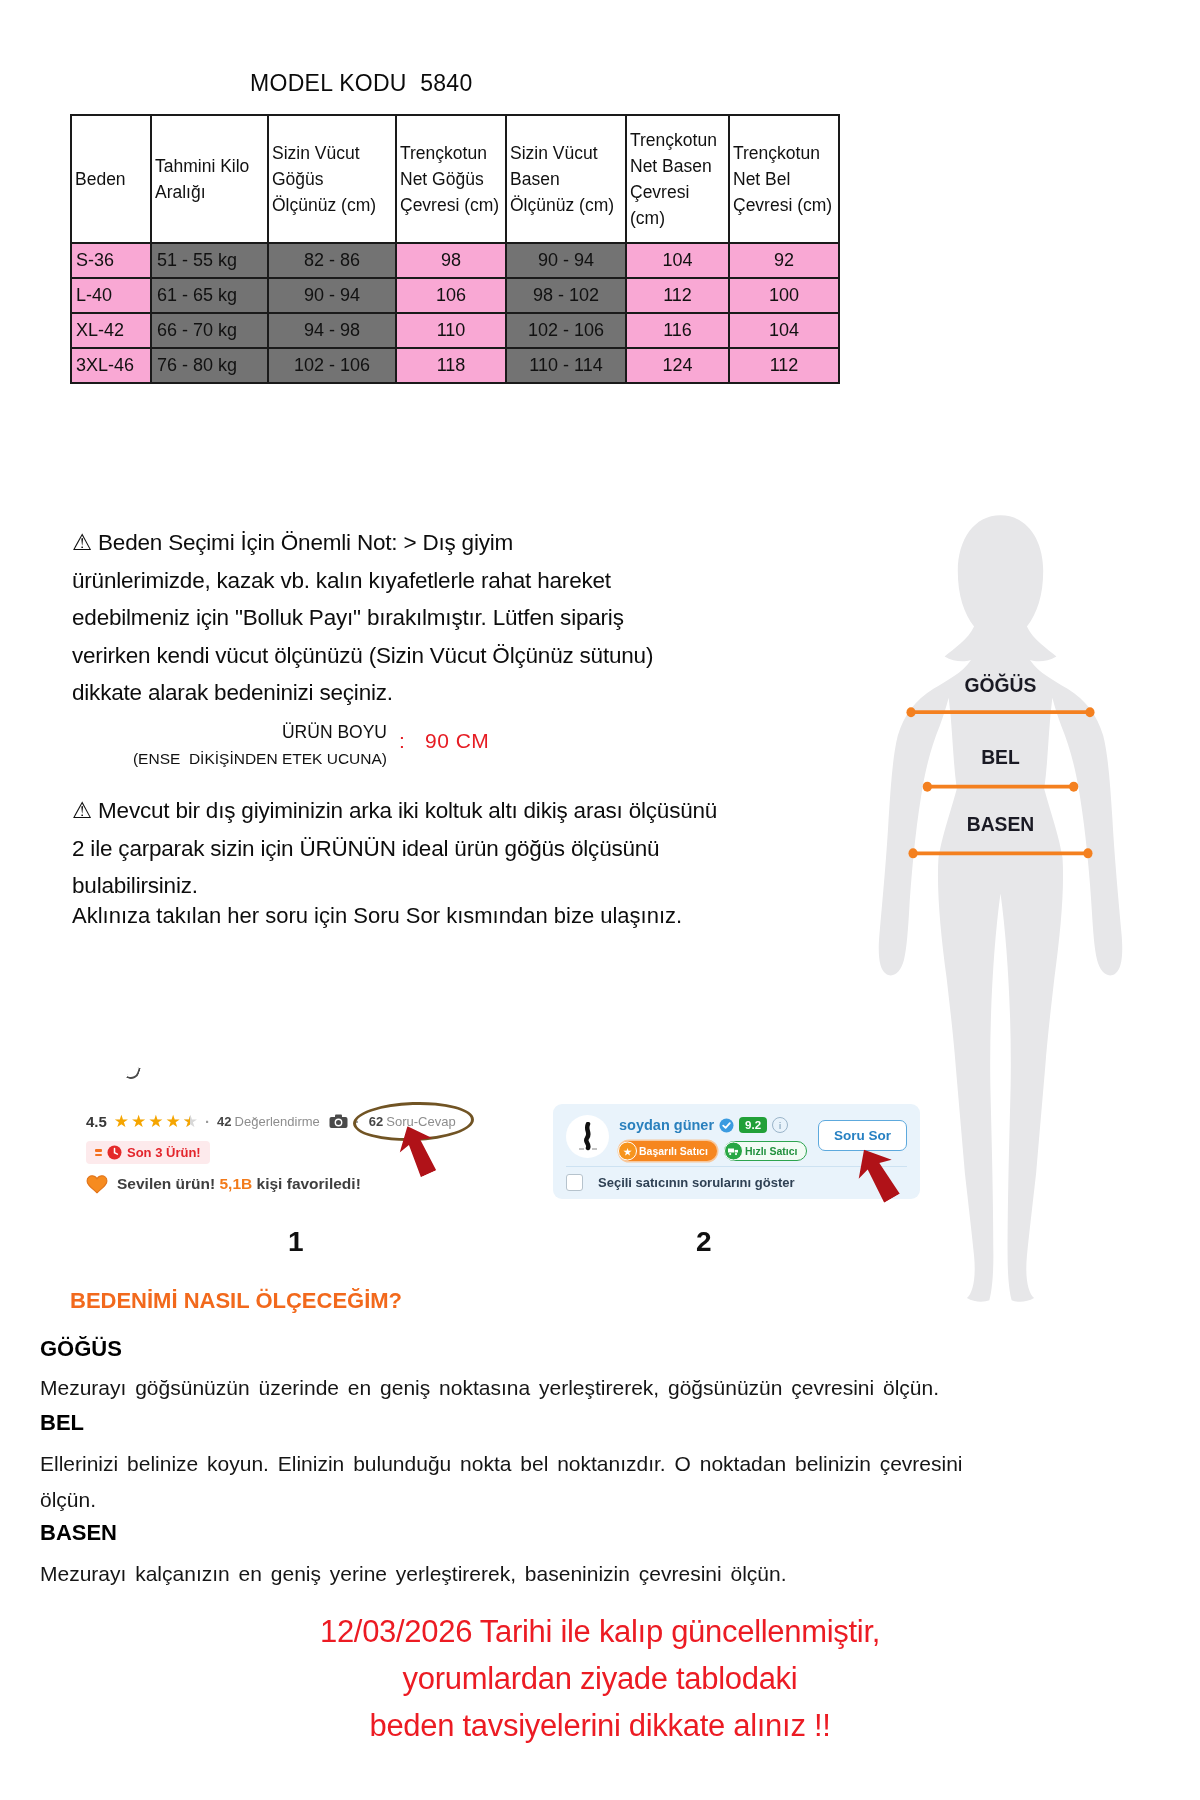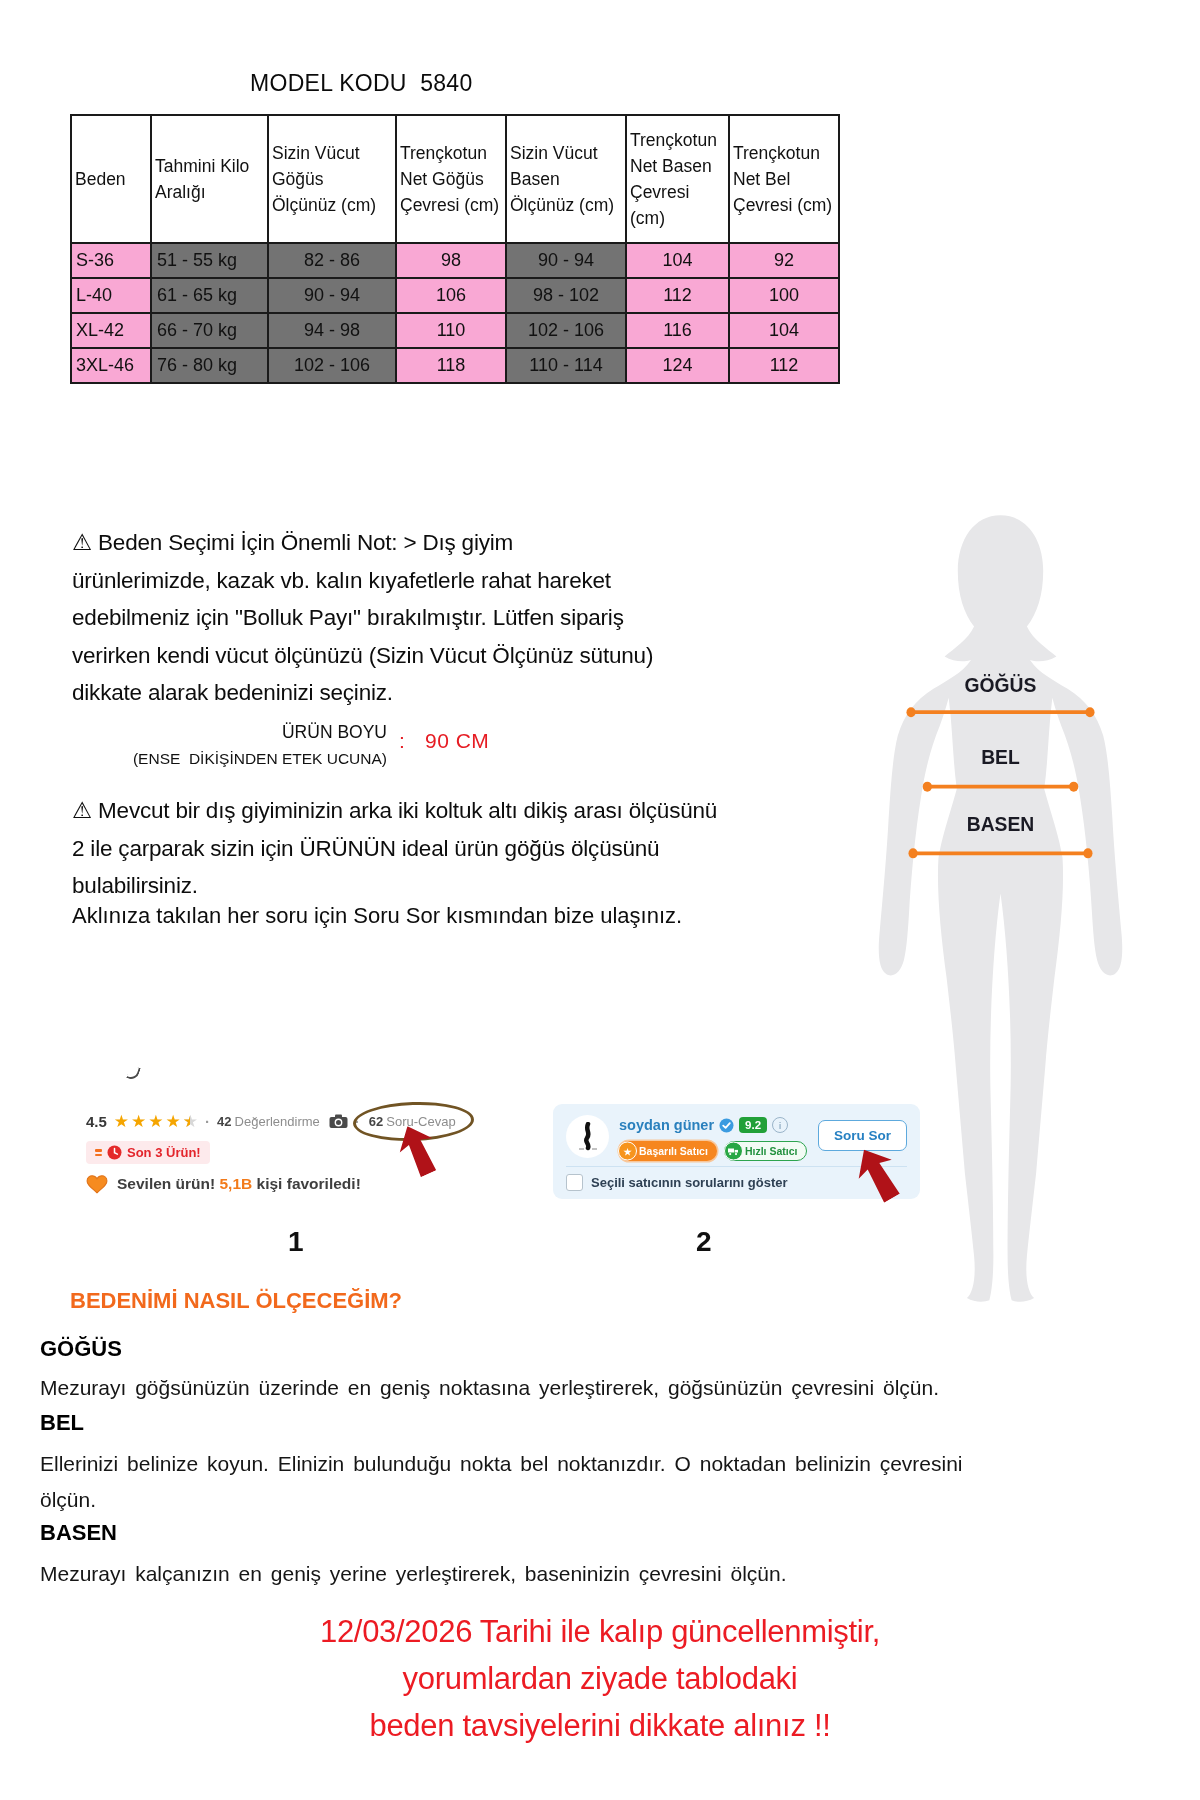--- a/index.html
+++ b/index.html
@@ -81,21 +81,21 @@
         border-radius:10px;padding:3px 9px 3px 20px;}
   .pill-orange{background:#f6861f;color:#fff;box-shadow:0 0 0 1.5px #f8c79b;}
   .pill-green{background:#f2fbf4;color:#21913d;border:1px solid #2da44e;}
   .pill .ic{position:absolute;left:-1px;top:50%;transform:translateY(-50%);width:17px;height:17px;
             border-radius:50%;display:flex;align-items:center;justify-content:center;}
   .ic-medal{background:#f7941d;border:1.5px solid #fff;color:#fff;font-size:9px;}
   .ic-truck{background:#28a745;border:1.5px solid #fff;}
   .ask-btn{position:absolute;right:13px;top:16px;background:#fff;border:1.5px solid #5da9dd;
            border-radius:7px;color:#2680c2;font-size:13.5px;font-weight:bold;padding:7px 15px;}
   .card-divider{position:absolute;left:13px;right:13px;top:62px;height:1px;background:#cde2f2;}
-  .cb-row{position:absolute;left:13px;top:70px;display:flex;align-items:center;gap:8px;}
+  .cb-row{position:absolute;left:13px;top:70px;display:flex;align-items:center;gap:15px;}
   .checkbox{width:15px;height:15px;background:#fff;border:1.5px solid #b6c3cd;border-radius:3px;}
   .cb-label{font-size:13px;font-weight:bold;color:#2f4154;}
 
   .red-arrow{fill:#b01218;}
   .arrow1{left:400px;top:1124px;transform:rotate(-24deg);}
   .arrow2{left:858px;top:1146px;transform:rotate(-30deg);}
 
   
   .mg-heading{left:40px;top:1288px;font-size:22px;font-weight:bold;color:#f2691c;margin-left:30px;}
   .sec-title{font-size:22px;font-weight:bold;color:#000;}

